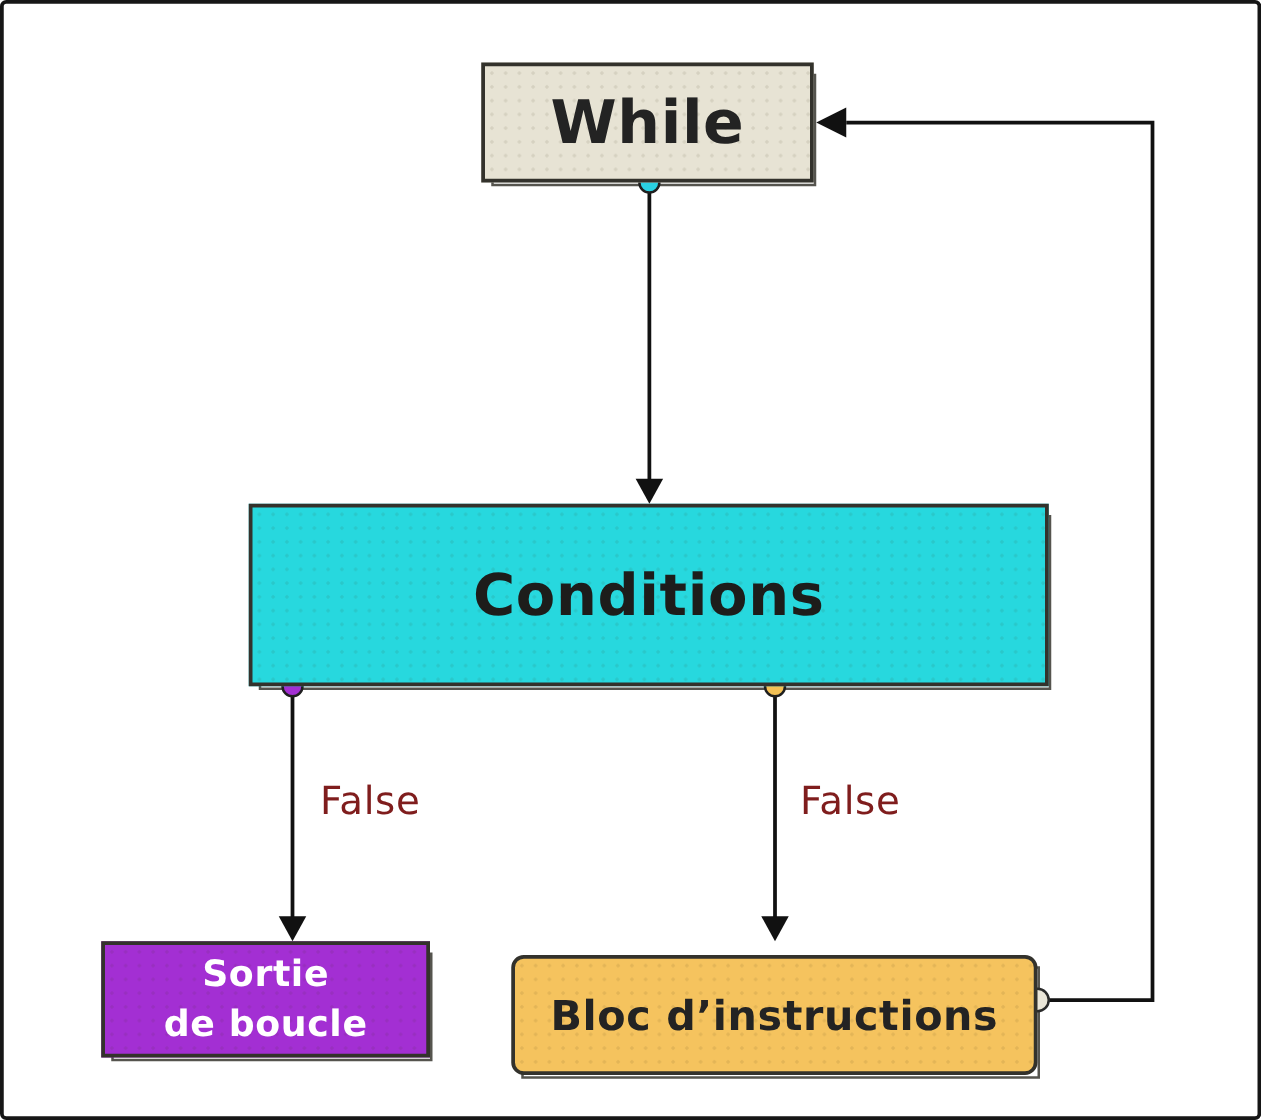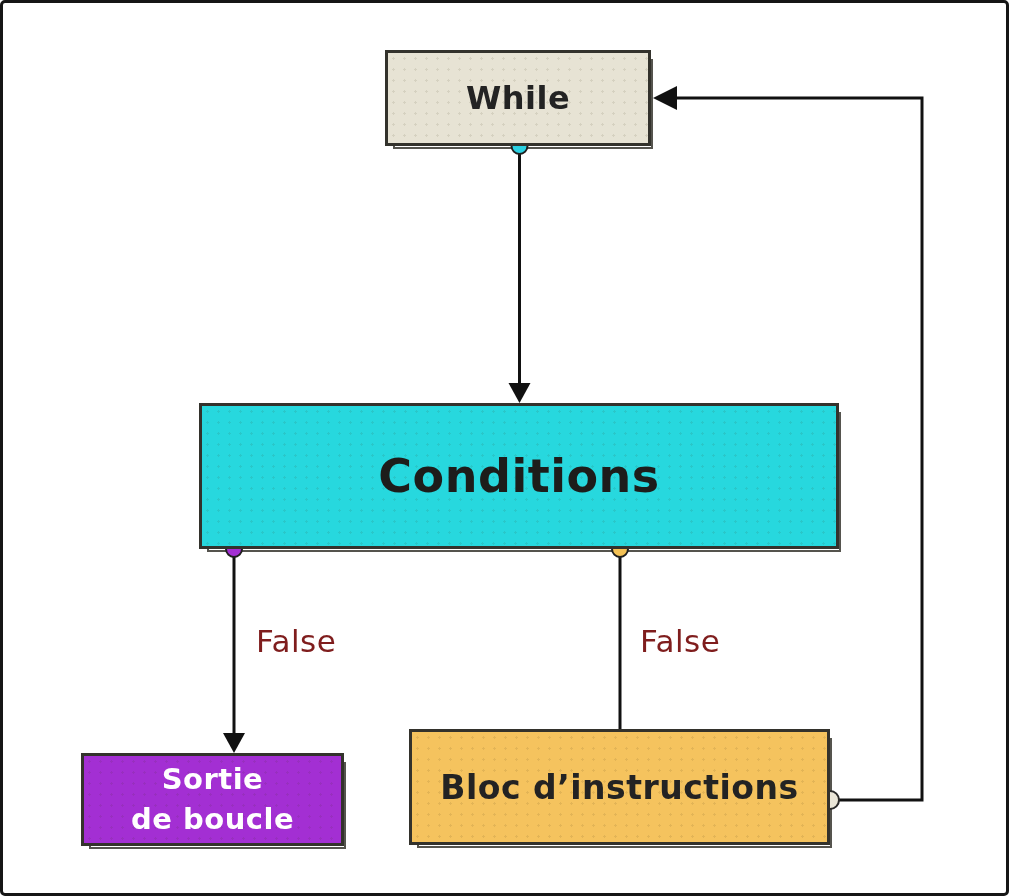--- a/index.html
+++ b/index.html
@@ -45,24 +45,24 @@
     position: absolute;
     z-index: -1;
     left: 5px;
     top: 6px;
     width: 100%;
     height: 100%;
     box-sizing: border-box;
     background: #ffffff;
     border: 2px solid #55544e;
   }
-  .node-while       { left: 382px; top: 47px;  width: 266px; height: 96px;  font-size: 32px; }
+  .node-while       { left: 382px; top: 47px;  width: 266px; height: 96px;  font-size: 48px; }
   .node-conditions  { left: 196px; top: 400px; width: 640px; height: 146px; font-size: 46px; }
   .node-loop-exit   { left: 78px;  top: 750px; width: 263px; height: 93px;  font-size: 29px; line-height: 1.35; }
-  .node-block       { left: 406px; top: 726px; width: 421px; height: 116px;  font-size: 33px; }
+  .node-block       { left: 406px; top: 761px; width: 421px; height: 96px;  font-size: 33px; border-radius: 10px; }
   .node-label { white-space: pre-line; letter-spacing: 0.5px; }
   .edge-label {
     position: absolute;
     font-size: 31px;
     font-weight: 400;
     color: #7f1d1d;
     letter-spacing: 0.5px;
   }
   .edge-label-false { left: 253px; top: 620px; }
   .edge-label-true  { left: 637px; top: 620px; }

